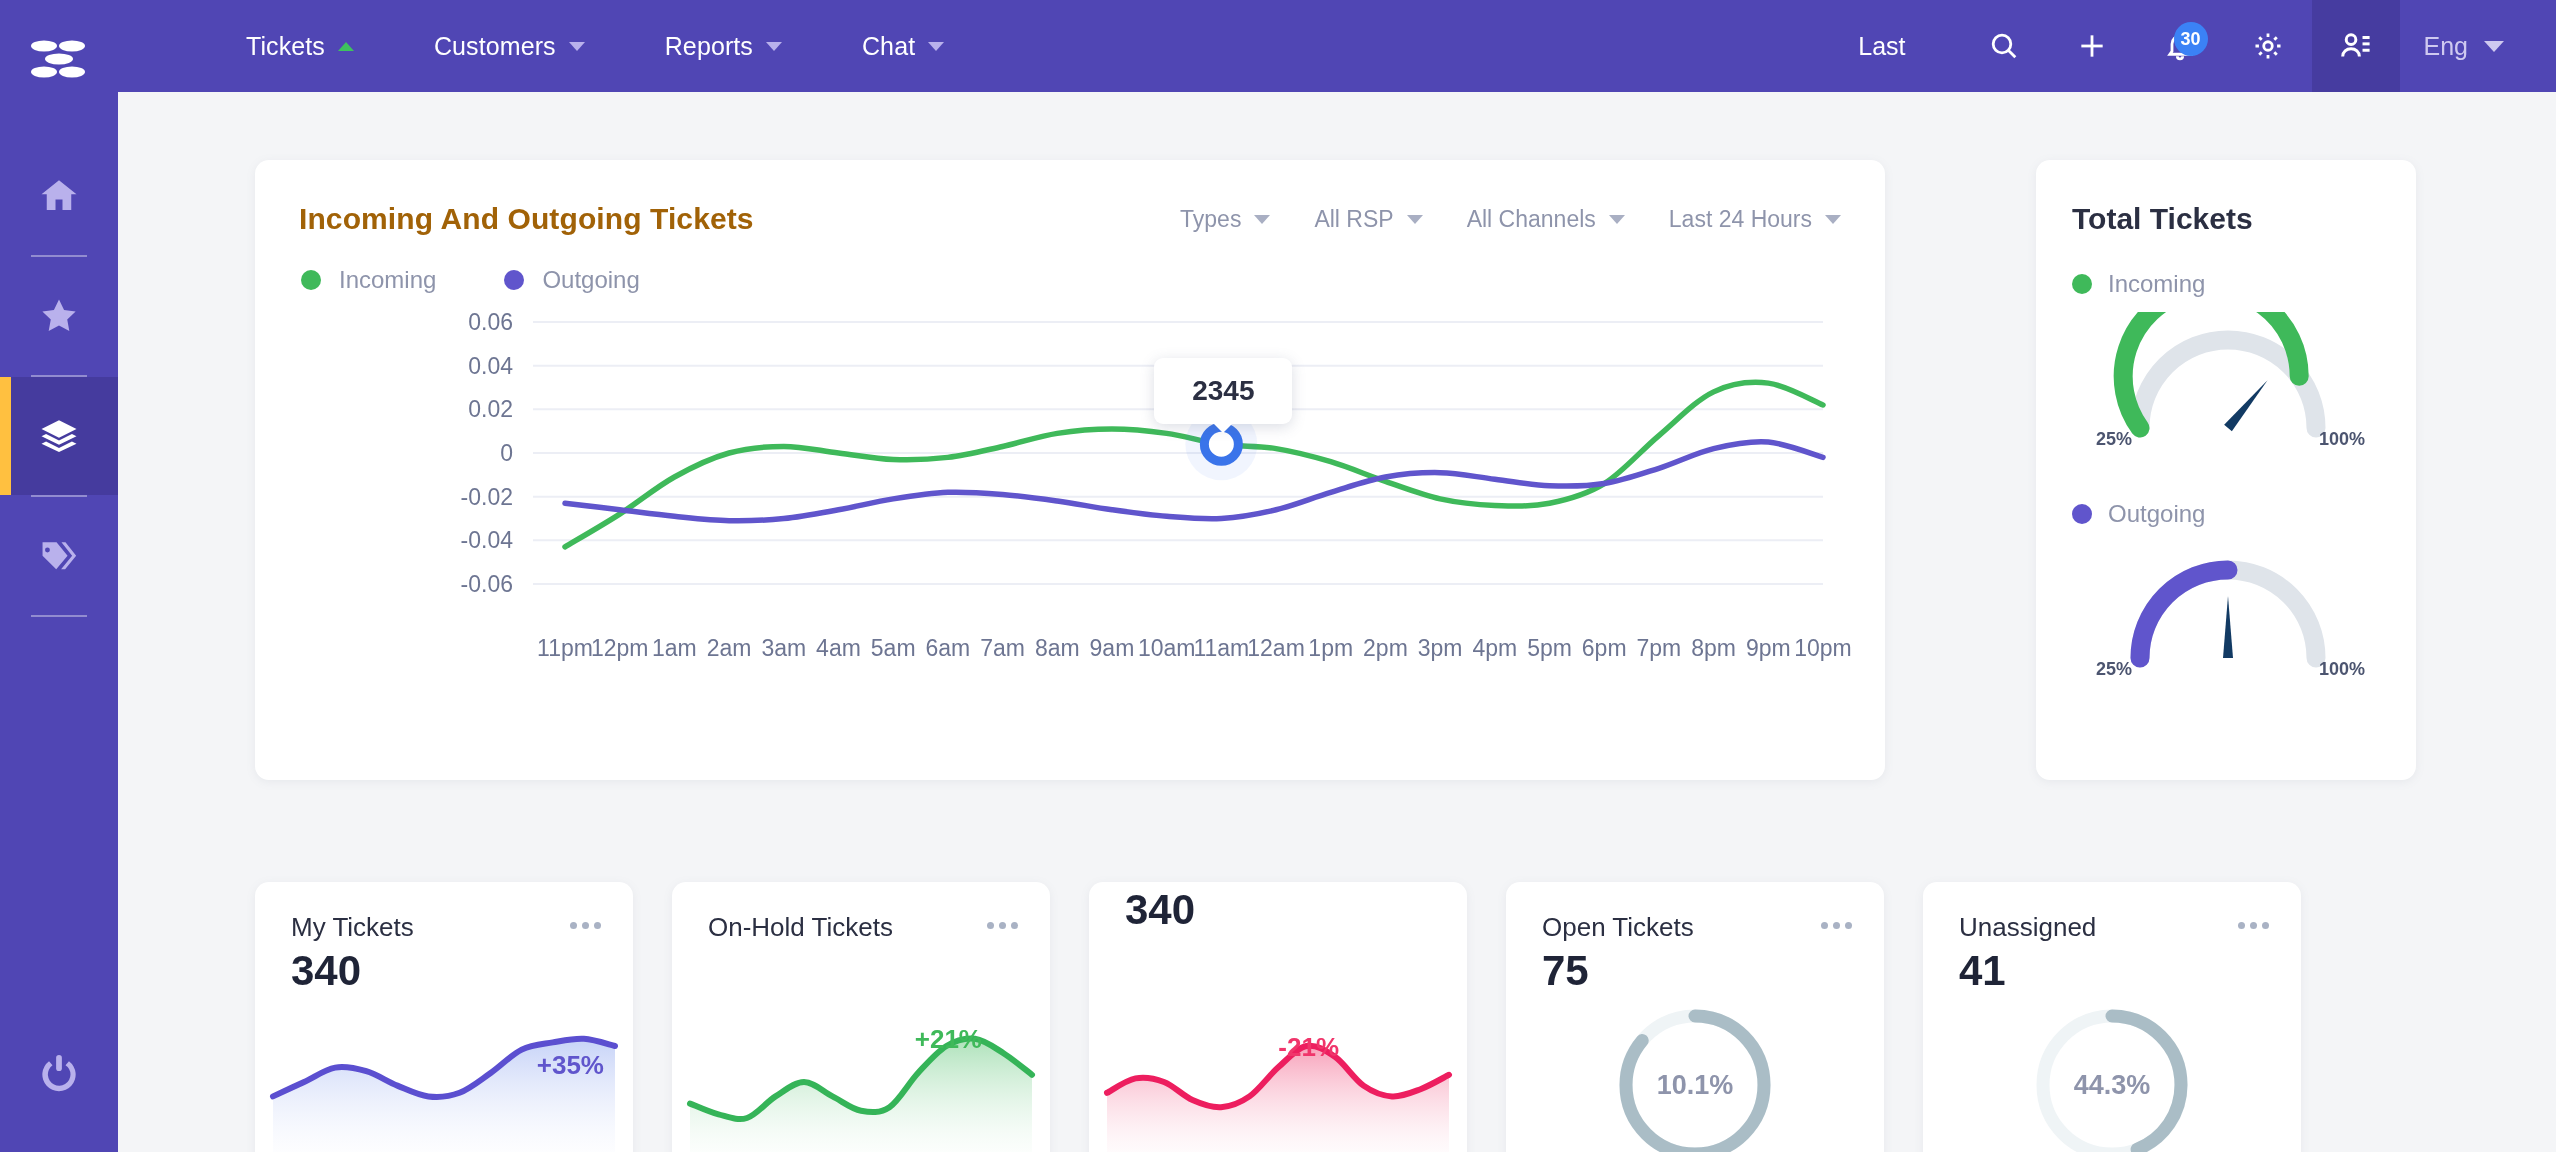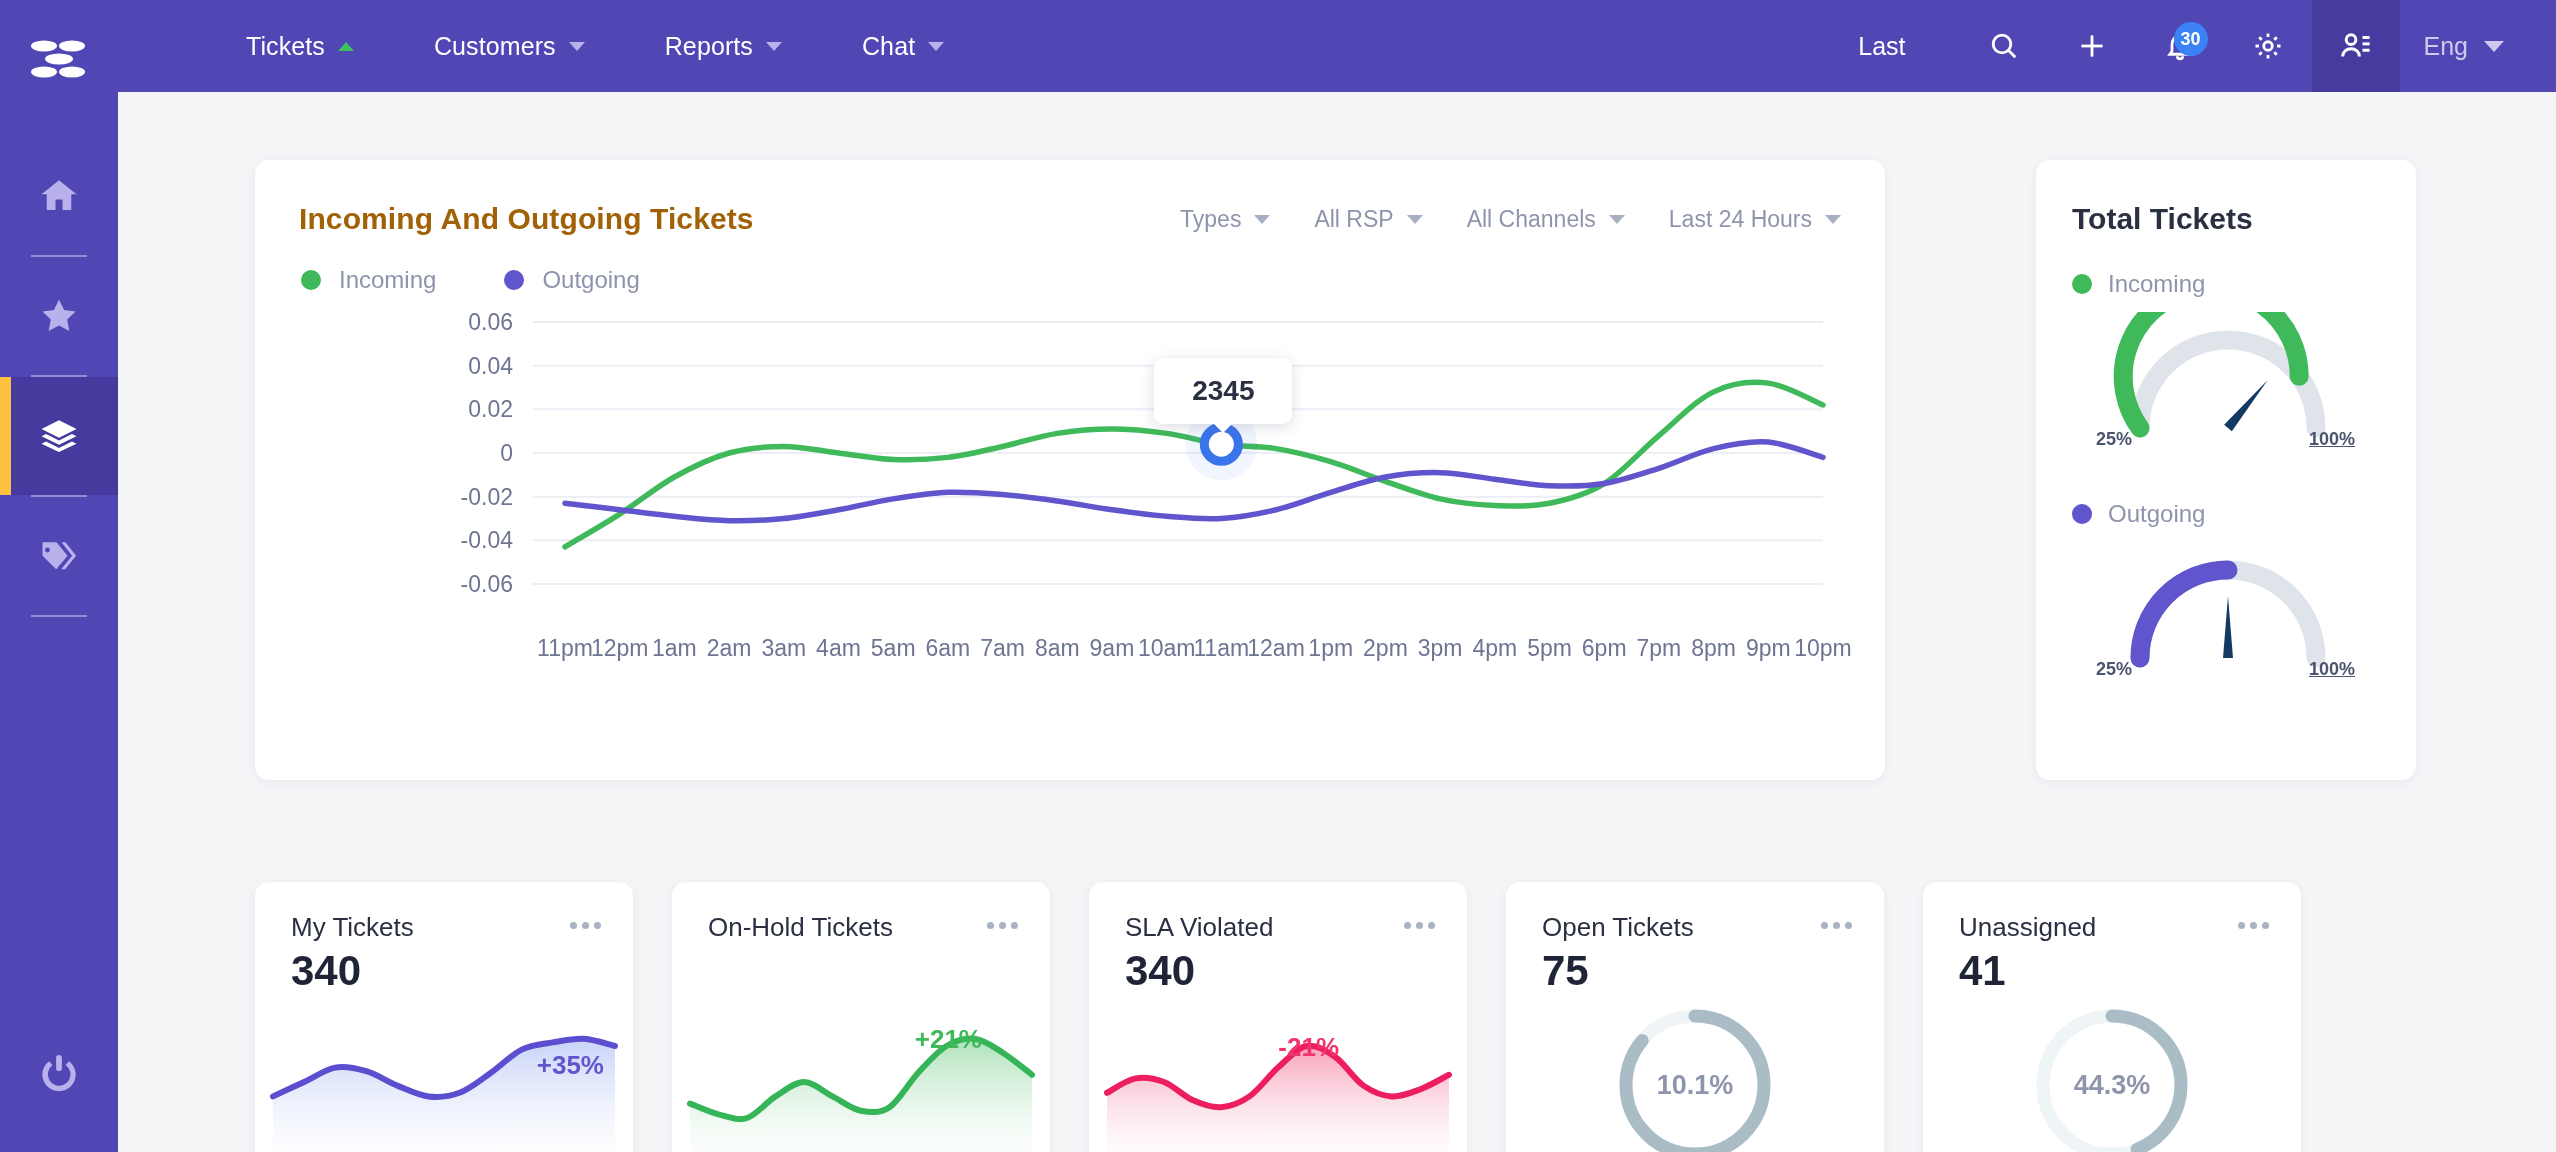--- a/index.html
+++ b/index.html
@@ -147,21 +147,21 @@
   
   #total-card { left: 1918px; top: 68px; width: 380px; height: 620px; }
   #total-title { font-size: 30px; font-weight: bold; color: #2b2f42; padding: 42px 0 0 36px; }
   .gauge-block { padding: 34px 0 0 36px; }
   .gauge-legend { display: flex; align-items: center; gap: 16px; }
   .gauge-wrap { position: relative; width: 300px; height: 130px; margin: 14px 0 0 6px; }
   .gauge-lbl {
     position: absolute; font-size: 18px; font-weight: bold; color: #4c5570;
   }
   .gauge-lbl.lo { left: 18px; bottom: -8px; }
-  .gauge-lbl.hi { right: 23px; bottom: -8px; text-decoration: underline; }
+  .gauge-lbl.hi { right: 13px; bottom: -8px; }
 
   
   .stat-card { top: 790px; width: 378px; height: 290px; overflow: hidden; }
   #stat-0 { left: 137px; }
   #stat-1 { left: 554px; }
   #stat-2 { left: 971px; }
   #stat-3 { left: 1388px; }
   #stat-4 { left: 1805px; }
   .stat-top {
     display: flex; align-items: flex-start; justify-content: space-between;
@@ -469,28 +469,20 @@
             <stop offset="0%" stop-color="#a9e0b6" stop-opacity="0.95"></stop>
             <stop offset="100%" stop-color="#ffffff" stop-opacity="0.15"></stop>
           </linearGradient>
         </defs>
         <path d="M 18.00 111.60 C 22.75 113.40, 37.00 120.00, 46.50 122.40 C 56.00 124.80, 65.50 129.00, 75.00 126.00 C 84.50 123.00, 94.00 110.40, 103.50 104.40 C 113.00 98.40, 122.50 90.00, 132.00 90.00 C 141.50 90.00, 151.00 99.60, 160.50 104.40 C 170.00 109.20, 179.50 117.00, 189.00 118.80 C 198.50 120.60, 208.00 121.50, 217.50 115.20 C 227.00 108.90, 236.50 91.20, 246.00 81.00 C 255.50 70.80, 265.00 59.70, 274.50 54.00 C 284.00 48.30, 293.50 45.60, 303.00 46.80 C 312.50 48.00, 322.00 55.20, 331.50 61.20 C 341.00 67.20, 355.25 79.20, 360.00 82.80 L 360 180 L 18 180 Z" fill="url(#g1)"></path>
         <path d="M 18.00 111.60 C 22.75 113.40, 37.00 120.00, 46.50 122.40 C 56.00 124.80, 65.50 129.00, 75.00 126.00 C 84.50 123.00, 94.00 110.40, 103.50 104.40 C 113.00 98.40, 122.50 90.00, 132.00 90.00 C 141.50 90.00, 151.00 99.60, 160.50 104.40 C 170.00 109.20, 179.50 117.00, 189.00 118.80 C 198.50 120.60, 208.00 121.50, 217.50 115.20 C 227.00 108.90, 236.50 91.20, 246.00 81.00 C 255.50 70.80, 265.00 59.70, 274.50 54.00 C 284.00 48.30, 293.50 45.60, 303.00 46.80 C 312.50 48.00, 322.00 55.20, 331.50 61.20 C 341.00 67.20, 355.25 79.20, 360.00 82.80" fill="none" stroke="#35b458" stroke-width="6" stroke-linecap="round" stroke-linejoin="round"></path>
       </svg>
   </div>
 
   <div class="card stat-card" id="stat-2">
-    <div class="stat-top">
-      <span class="stat-title">SLA Violated</span>
-      <span class="dots">
-          <span></span>
-          <span></span>
-          <span></span>
-        </span>
-    </div>
     <div class="stat-value">340</div>
     <span class="delta" style="right:128px; top:150px; color:#f0356b">-21%</span>
     <svg class="spark" id="spark-2" viewBox="0 0 378 180" preserveAspectRatio="none">
         <defs>
           <linearGradient id="g2" x1="0" y1="0" x2="0" y2="1">
             <stop offset="0%" stop-color="#f79cb6" stop-opacity="0.95"></stop>
             <stop offset="100%" stop-color="#ffffff" stop-opacity="0.15"></stop>
           </linearGradient>
         </defs>
         <path d="M 18.00 100.80 C 22.75 98.40, 37.00 88.20, 46.50 86.40 C 56.00 84.60, 65.50 86.40, 75.00 90.00 C 84.50 93.60, 94.00 103.80, 103.50 108.00 C 113.00 112.20, 122.50 115.80, 132.00 115.20 C 141.50 114.60, 151.00 111.00, 160.50 104.40 C 170.00 97.80, 179.50 84.00, 189.00 75.60 C 198.50 67.20, 208.00 55.80, 217.50 54.00 C 227.00 52.20, 236.50 58.20, 246.00 64.80 C 255.50 71.40, 265.00 87.00, 274.50 93.60 C 284.00 100.20, 293.50 103.80, 303.00 104.40 C 312.50 105.00, 322.00 100.80, 331.50 97.20 C 341.00 93.60, 355.25 85.20, 360.00 82.80 L 360 180 L 18 180 Z" fill="url(#g2)"></path>

